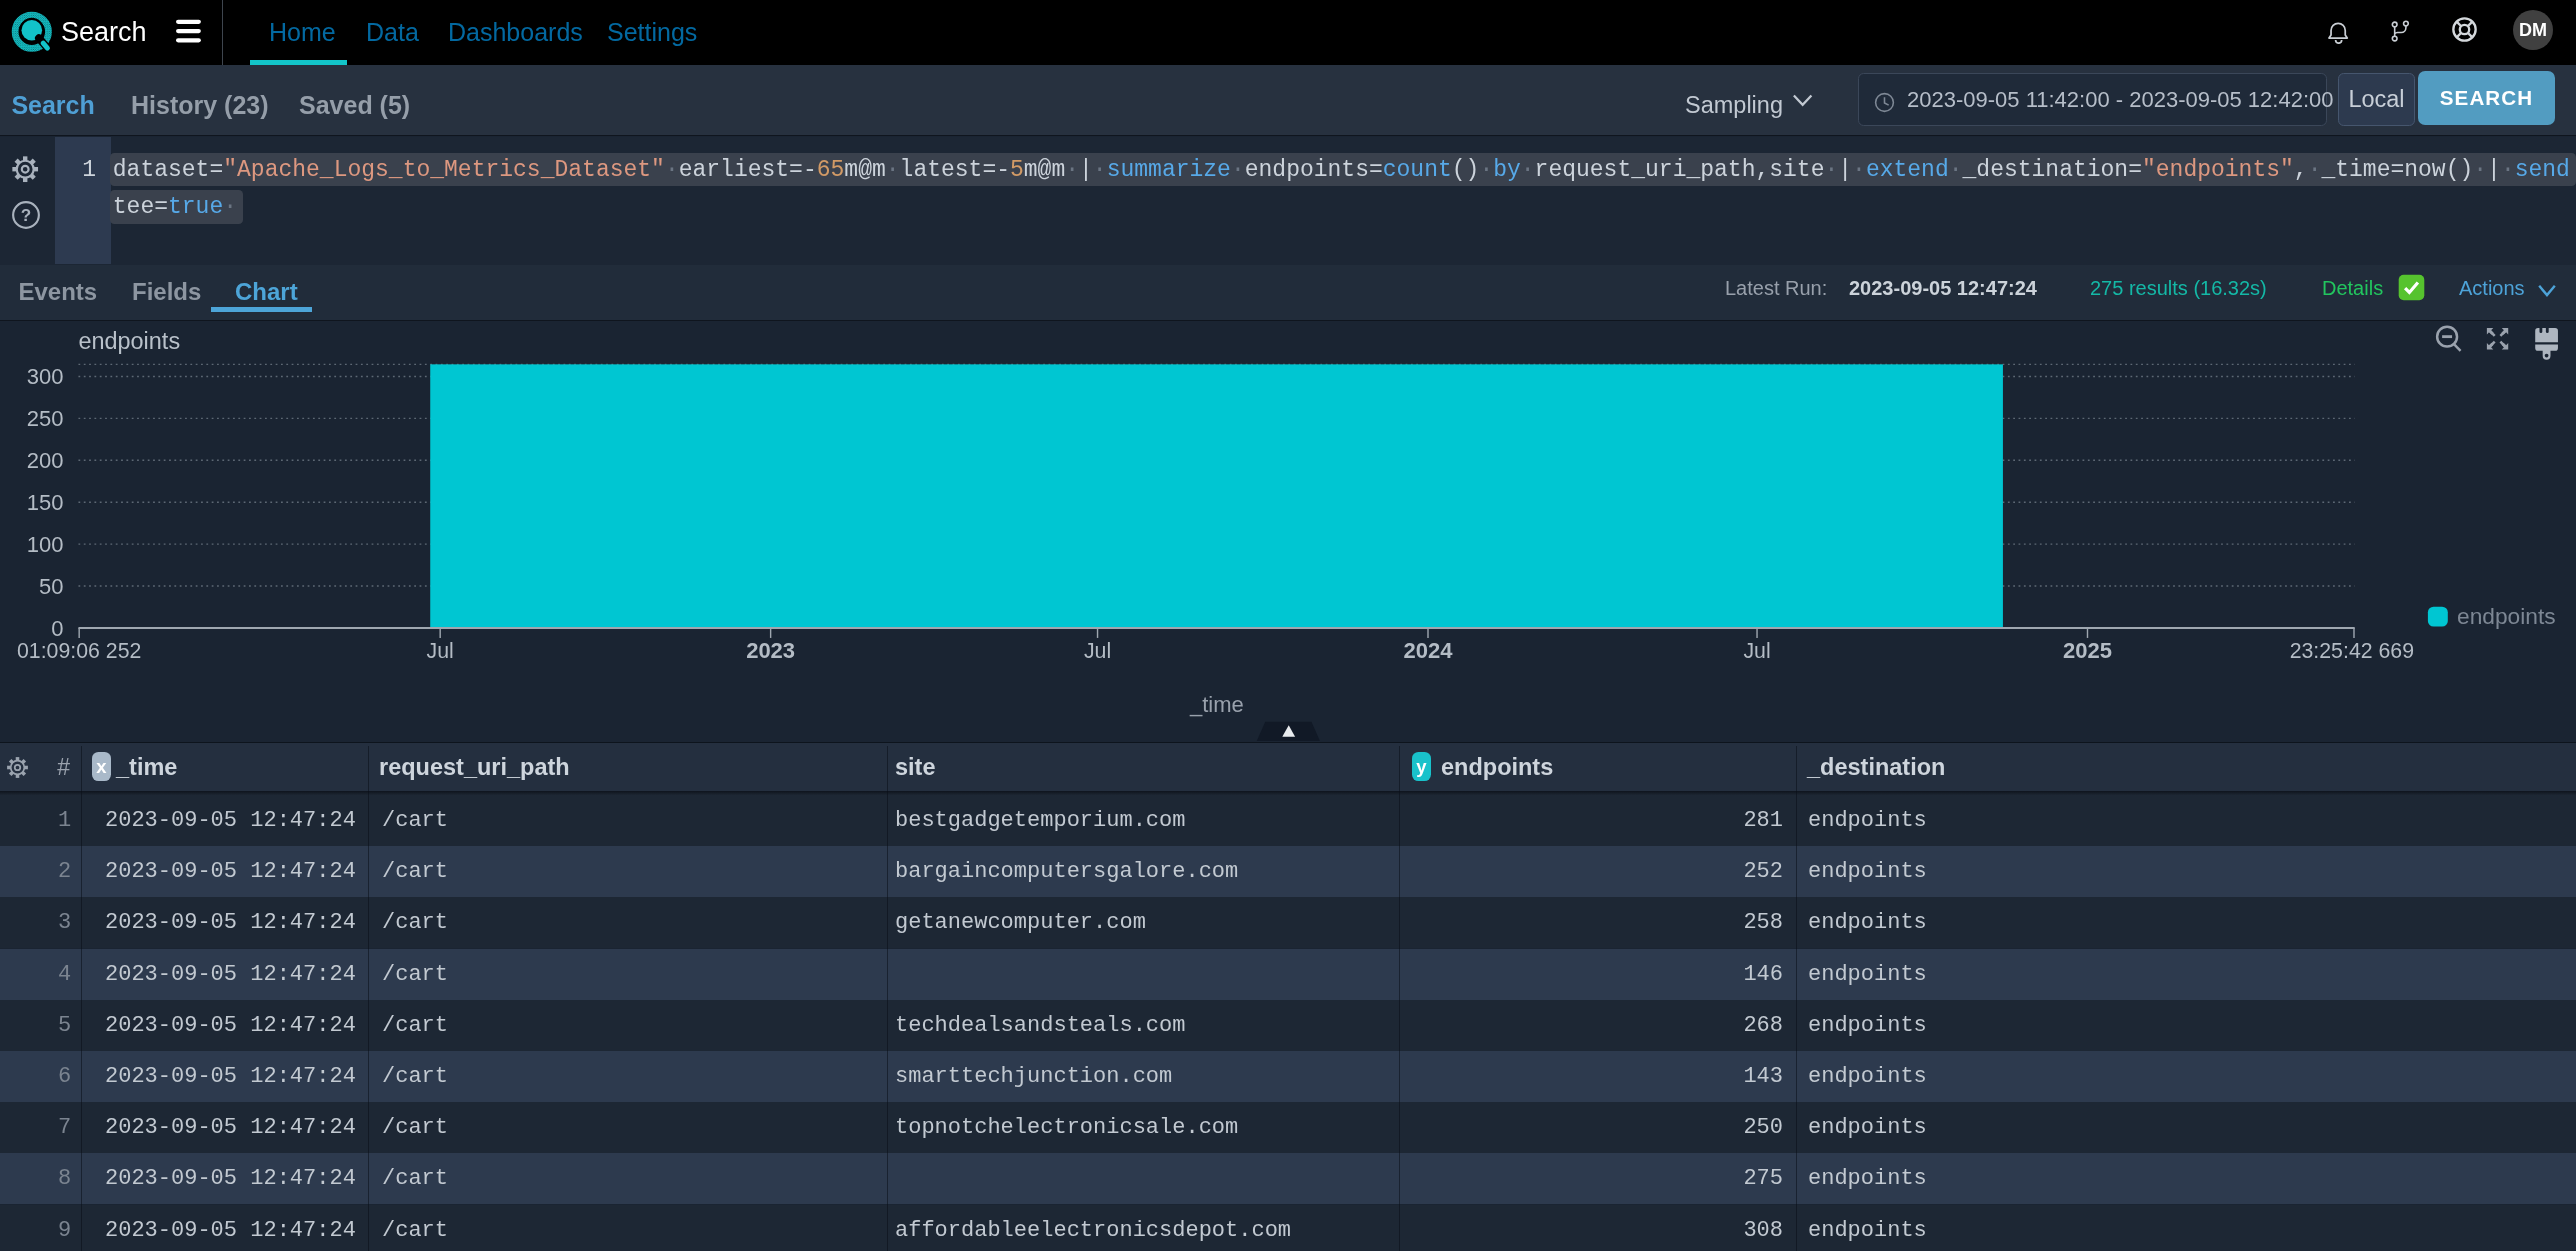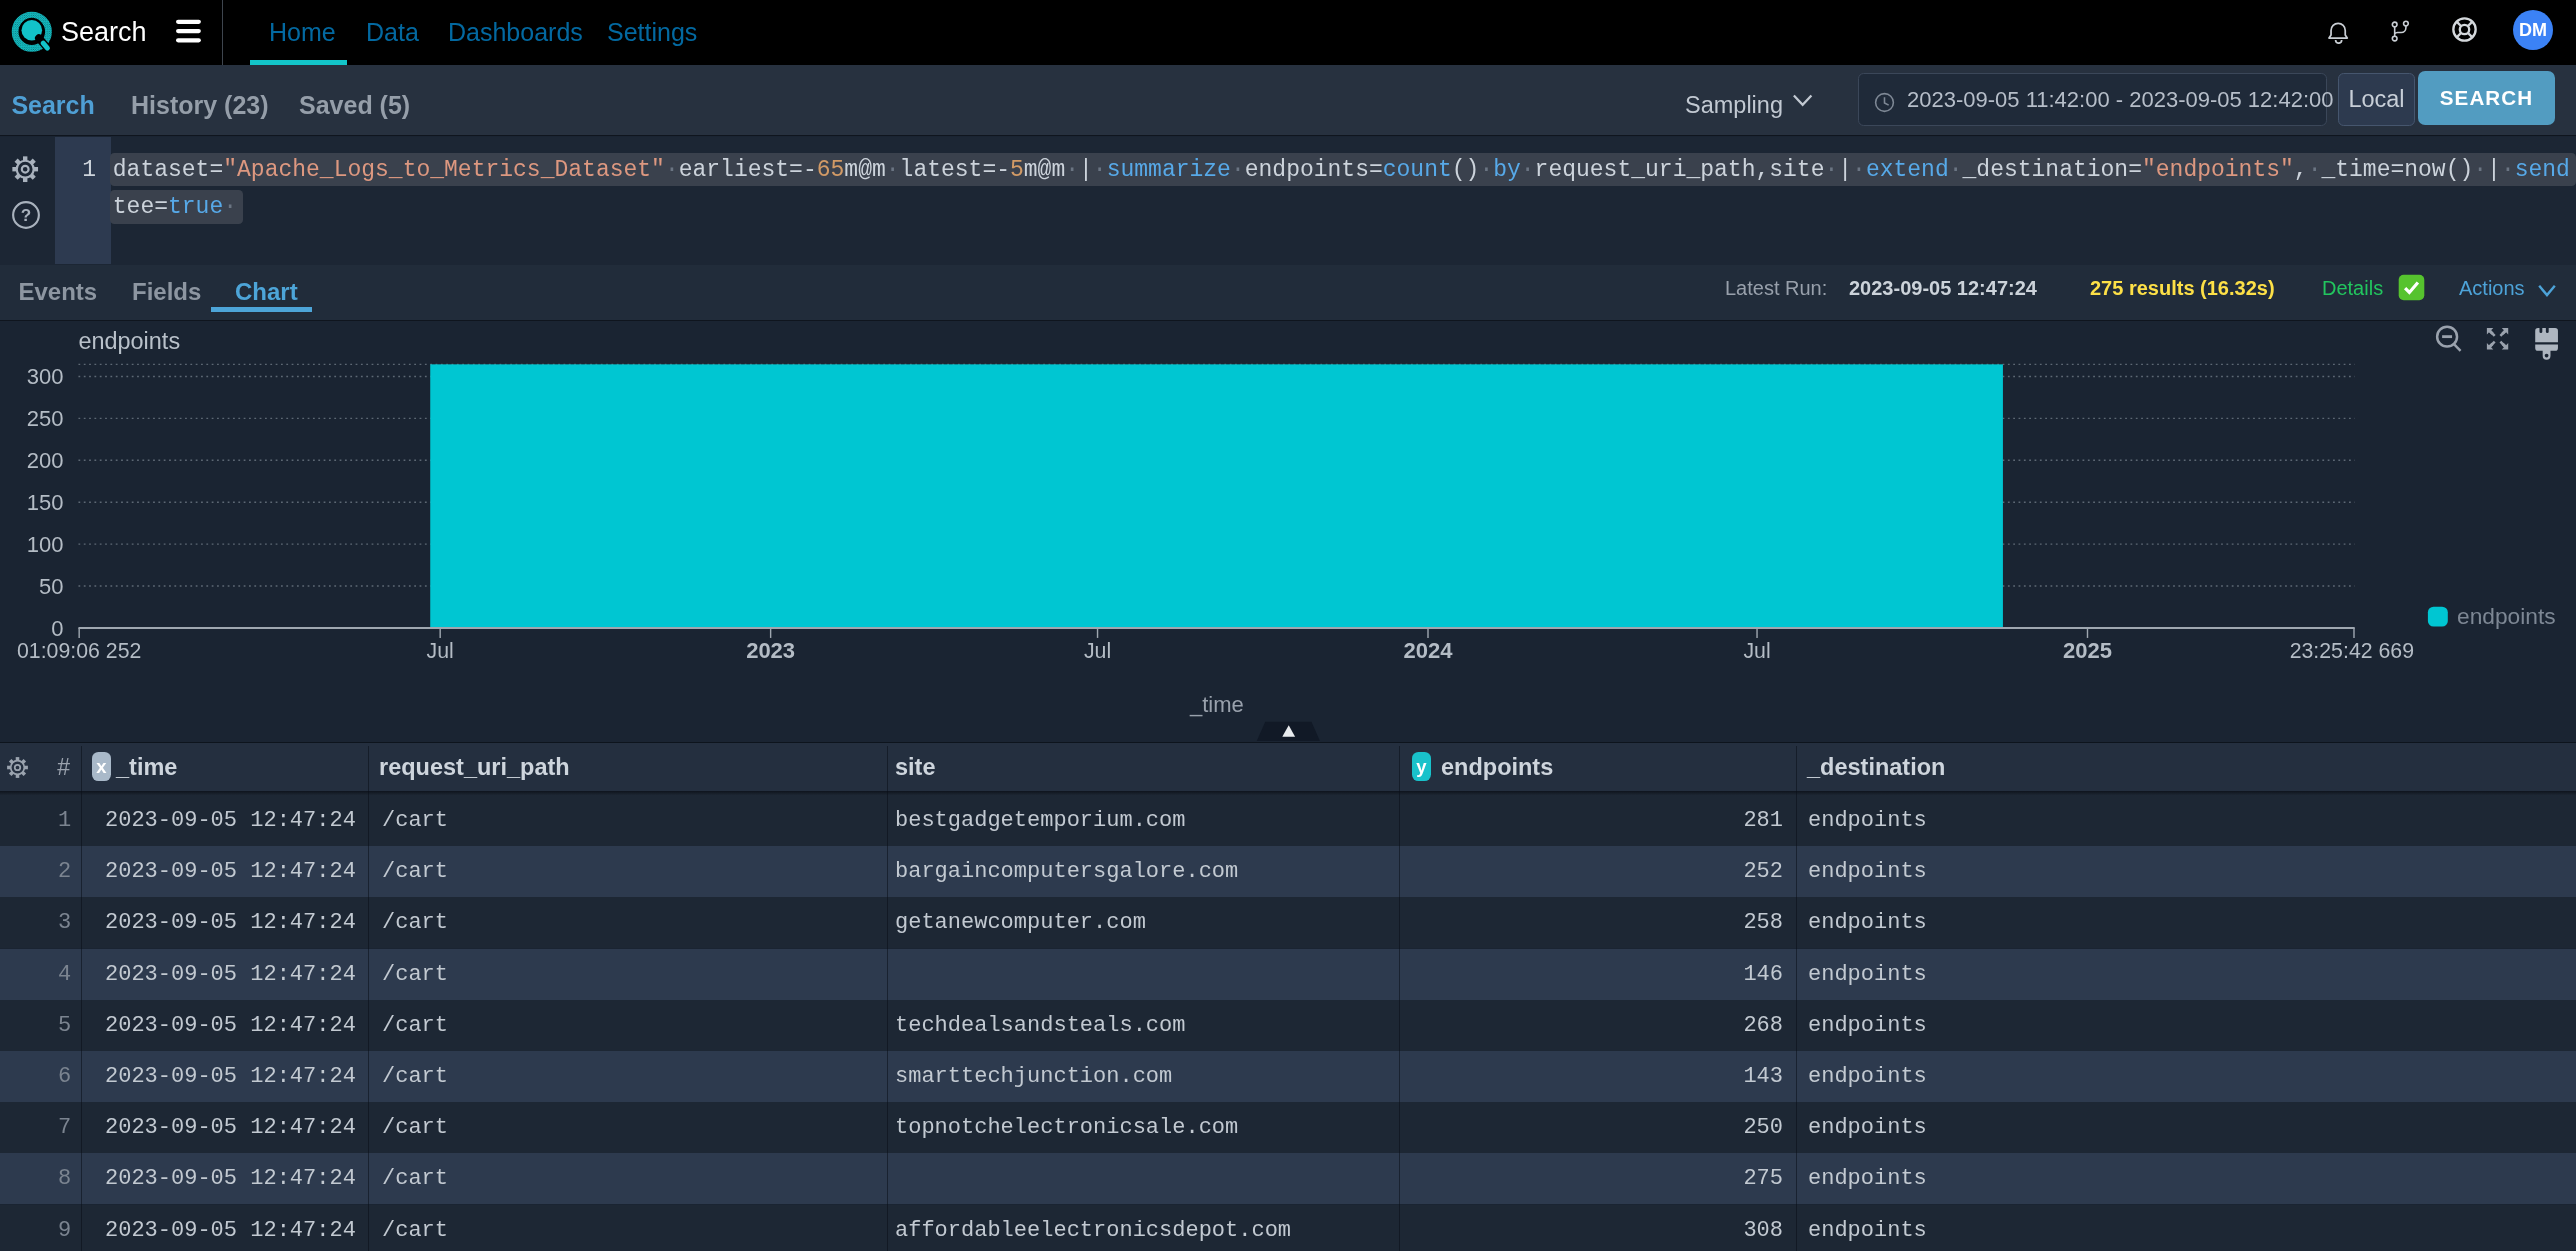--- a/index.html
+++ b/index.html
@@ -96,21 +96,21 @@
       <path d="M10 13 V33 M34 11 v4 a10 10 0 0 1 -10 10 h-8 a8 8 0 0 0 -6 3" fill="none" stroke="#c9ced4" stroke-width="3.4"></path>
     </svg>
     <svg class="abs" style="left:2451px;top:16.4px" width="27" height="27" viewBox="0 0 46 46">
       <circle cx="23" cy="23" r="19" fill="none" stroke="#d4d8dc" stroke-width="4"></circle>
       <circle cx="23" cy="23" r="8" fill="none" stroke="#d4d8dc" stroke-width="4"></circle>
       <line x1="10" y1="10" x2="17" y2="17" stroke="#d4d8dc" stroke-width="4"></line>
       <line x1="36" y1="10" x2="29" y2="17" stroke="#d4d8dc" stroke-width="4"></line>
       <line x1="10" y1="36" x2="17" y2="29" stroke="#d4d8dc" stroke-width="4"></line>
       <line x1="36" y1="36" x2="29" y2="29" stroke="#d4d8dc" stroke-width="4"></line>
     </svg>
-    <div class="abs" style="left:2513px;top:10px;width:40px;height:40px;border-radius:50%;background:#3b82f6;text-align:center;line-height:40px;font-size:18px;font-weight:bold;color:#fff;">DM</div>
+    <div class="abs" style="left:2513px;top:10px;width:40px;height:40px;border-radius:50%;background:#404040;text-align:center;line-height:40px;font-size:18px;font-weight:bold;color:#fff;">DM</div>
   </div>
 
   <div class="abs searchrow">
     <div class="abs sr-item" style="left:11.4px;color:#4f9fd4">Search</div>
     <div class="abs sr-item" style="left:131px">History (23)</div>
     <div class="abs sr-item" style="left:299px">Saved (5)</div>
     <div class="abs sr-item" style="left:1685px;font-weight:400;color:#c2c9d2;font-size:23.5px">Sampling</div>
     <svg class="abs" style="left:1792px;top:27px" width="21.3" height="17" viewBox="0 0 34 26">
       <polyline points="3,5 17,20 31,5" fill="none" stroke="#c2c9d2" stroke-width="3.6"></polyline>
     </svg>
@@ -147,21 +147,21 @@
     <div class="abs codeline mono" style="top:51px"><span class="hl"><span class="c">tee=</span><span class="k">true</span><span class="d">·</span></span></div>
   </div>
 
   <div class="abs tabsrow">
     <div class="abs tab" style="left:18.5px">Events</div>
     <div class="abs tab" style="left:132px">Fields</div>
     <div class="abs tab" style="left:235px;color:#4da5d8">Chart</div>
     <div class="abs tabunder"></div>
     <div class="abs meta" style="left:1725px;color:#98a0ab">Latest Run:</div>
     <div class="abs meta" style="left:1849px;color:#ccd3da;font-weight:600">2023-09-05 12:47:24</div>
-    <div class="abs meta" style="left:2090px;color:#fde047;font-weight:700">275 results (16.32s)</div>
+    <div class="abs meta" style="left:2090px;color:#14b8a6;font-weight:400">275 results (16.32s)</div>
     <div class="abs meta" style="left:2322px;color:#22c55e">Details</div>
     <svg class="abs" style="left:2398px;top:9.2px" width="27" height="27" viewBox="0 0 38 38">
       <rect x="1" y="1" width="36" height="36" rx="7" fill="#56c32e"></rect>
       <polyline points="10,20 16,26 28,12" fill="none" stroke="#fff" stroke-width="4.5"></polyline>
     </svg>
     <div class="abs meta" style="left:2459px;color:#4da3d8">Actions</div>
     <svg class="abs" style="left:2537px;top:18px" width="20" height="15.6" viewBox="0 0 28 22">
       <polyline points="3,4 14,17 25,4" fill="none" stroke="#4da3d8" stroke-width="3.4"></polyline>
     </svg>
   </div>

